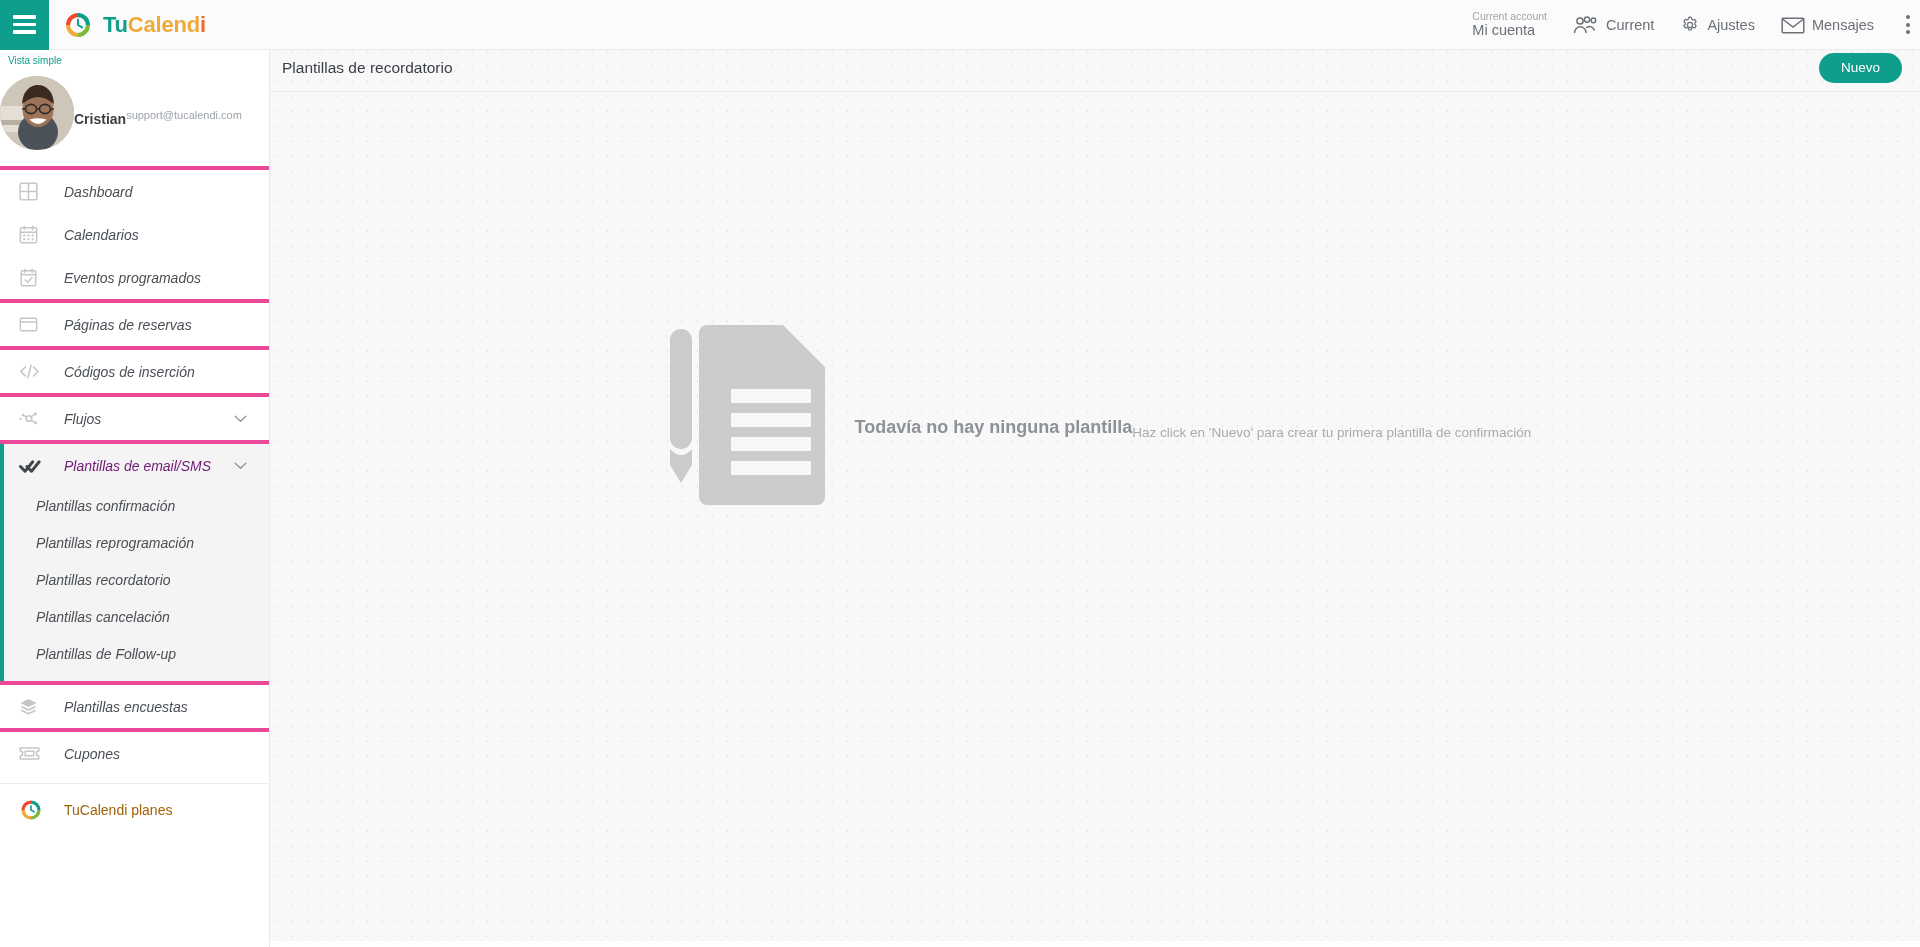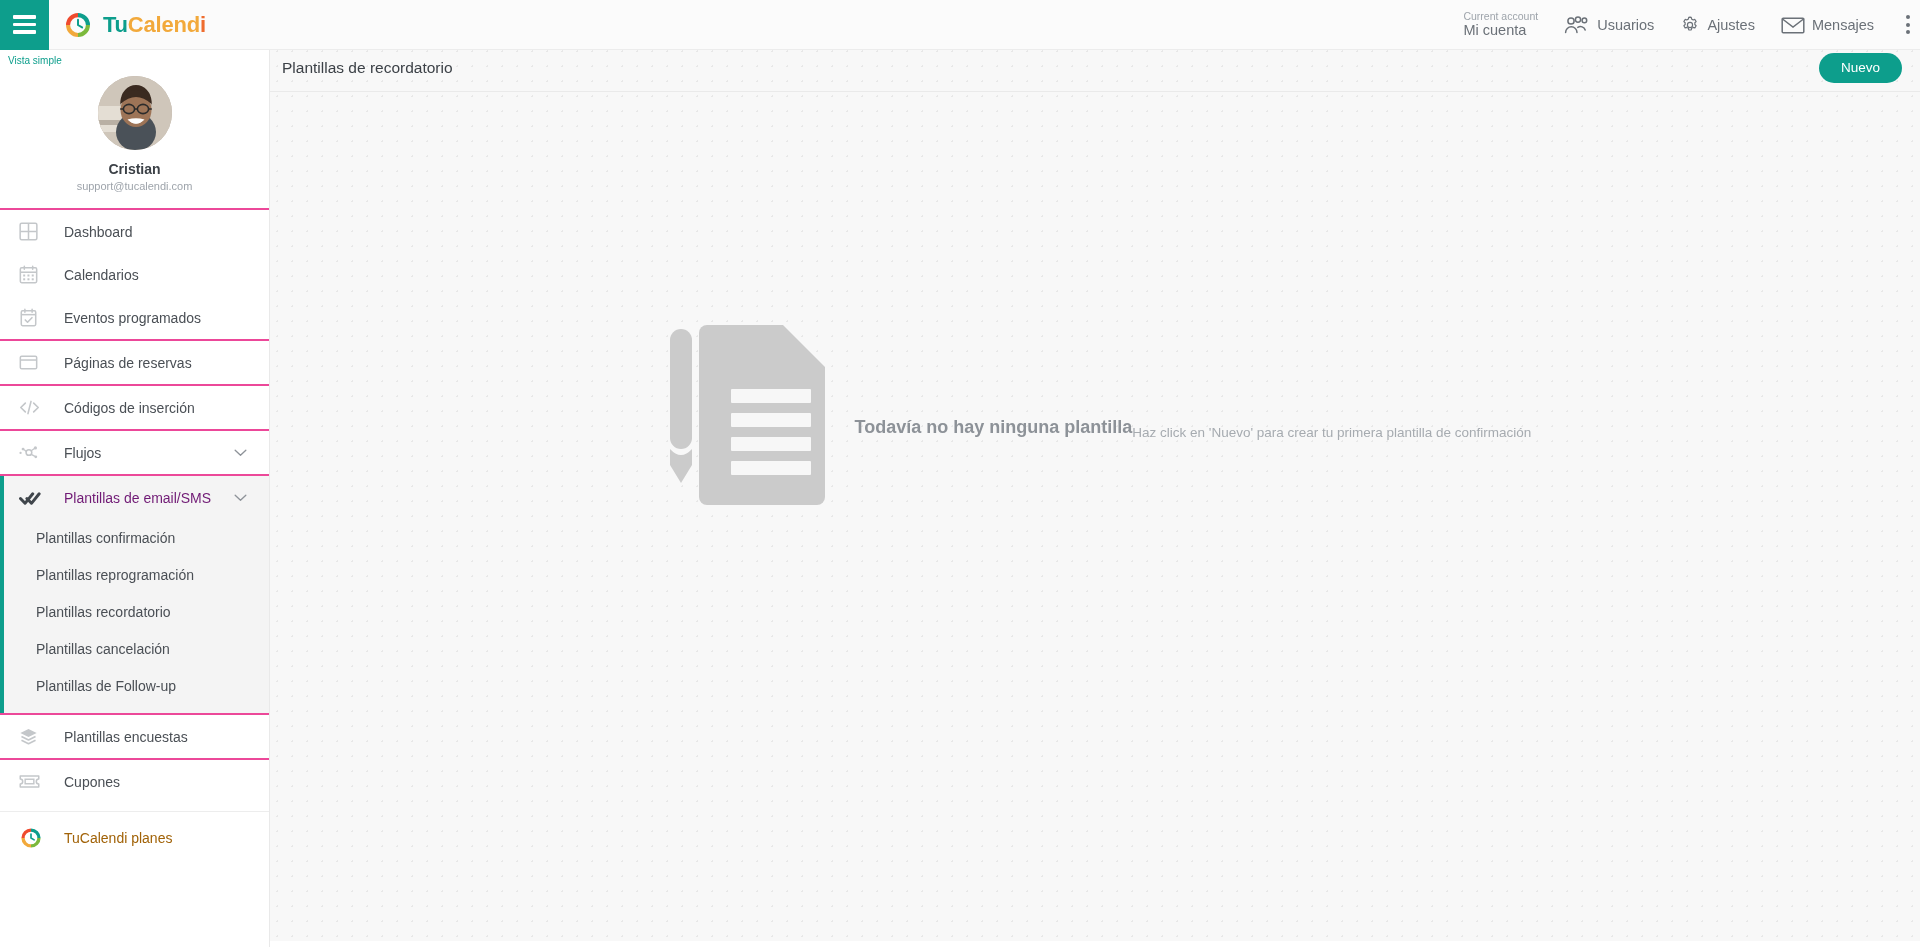--- a/index.html
+++ b/index.html
@@ -124,21 +124,21 @@
   }
   .simple-view {
     color: #0d9e8c;
     font-size: 10px;
     padding: 5px 0 0 8px;
     cursor: pointer;
     display: inline-block;
   }
   .profile {
     display: flex;
-    flex-direction: column;
+    flex-direction: row;
     align-items: center;
     padding: 8px 0 16px;
   }
   .avatar {
     width: 74px; height: 74px;
     border-radius: 50%;
     overflow: hidden;
     background: #b9ada0;
     position: relative;
     cursor: pointer;
@@ -150,21 +150,21 @@
     font-weight: bold;
     color: #3c4147;
   }
   .profile-email {
     margin-top: 3px;
     font-size: 11px;
     color: #9ea4ab;
   }
 
   .nav { padding: 0; }
-  .nav-group { border-top: 2px solid #ec4899; }
+  .nav-group { border-top: 4px solid #ec4899; font-style: italic; }
 
   .nav-item {
     display: flex;
     align-items: center;
     height: 43px;
     padding-left: 19px;
     cursor: pointer;
     position: relative;
   }
   .nav-icon {
@@ -331,21 +331,21 @@
     </div>
 
     <div class="topitem">
       <svg width="26" height="18" viewBox="0 0 26 18">
         <circle cx="7" cy="5" r="3.1" fill="none" stroke="#6b7178" stroke-width="1.5"></circle>
         <circle cx="14" cy="3.6" r="2.6" fill="none" stroke="#6b7178" stroke-width="1.5"></circle>
         <circle cx="20.4" cy="4.4" r="2.3" fill="none" stroke="#6b7178" stroke-width="1.5"></circle>
         <path d="M1.6 16.5 a5.7 5.7 0 0 1 11.4 0" fill="none" stroke="#6b7178" stroke-width="1.5" stroke-linecap="round"></path>
         <path d="M13.8 11.4 a5 5 0 0 1 7.4 2.6" fill="none" stroke="#6b7178" stroke-width="1.5" stroke-linecap="round"></path>
       </svg>
-      <span>Usuarios</span>
+      <span>Current</span>
     </div>
 
     <div class="topitem">
       <svg width="20" height="20" viewBox="0 0 24 24">
         <path d="M12 2.6 l1.5 .25 .5 2.1 a7 7 0 0 1 1.8 1.05 l2.05-.7 1.5 2.6 -1.55 1.45 a7 7 0 0 1 0 2.1 l1.55 1.45 -1.5 2.6 -2.05-.7 a7 7 0 0 1 -1.8 1.05 l-.5 2.1 -3 0 -.5-2.1 a7 7 0 0 1 -1.8-1.05 l-2.05 .7 -1.5-2.6 1.55-1.45 a7 7 0 0 1 0-2.1 L4.65 7.9 l1.5-2.6 2.05 .7 a7 7 0 0 1 1.8-1.05 l.5-2.1 z" fill="none" stroke="#6b7178" stroke-width="1.4" stroke-linejoin="round"></path>
         <circle cx="12" cy="12" r="3.1" fill="none" stroke="#6b7178" stroke-width="1.4"></circle>
       </svg>
       <span>Ajustes</span>
     </div>
 

